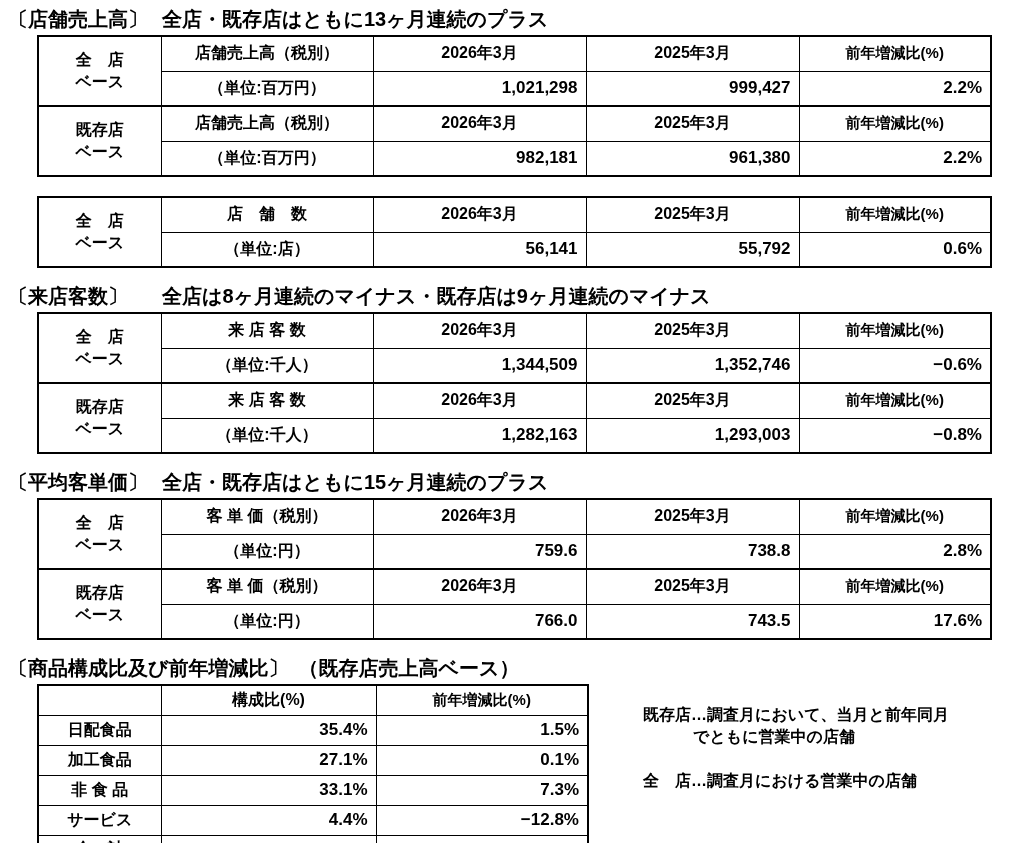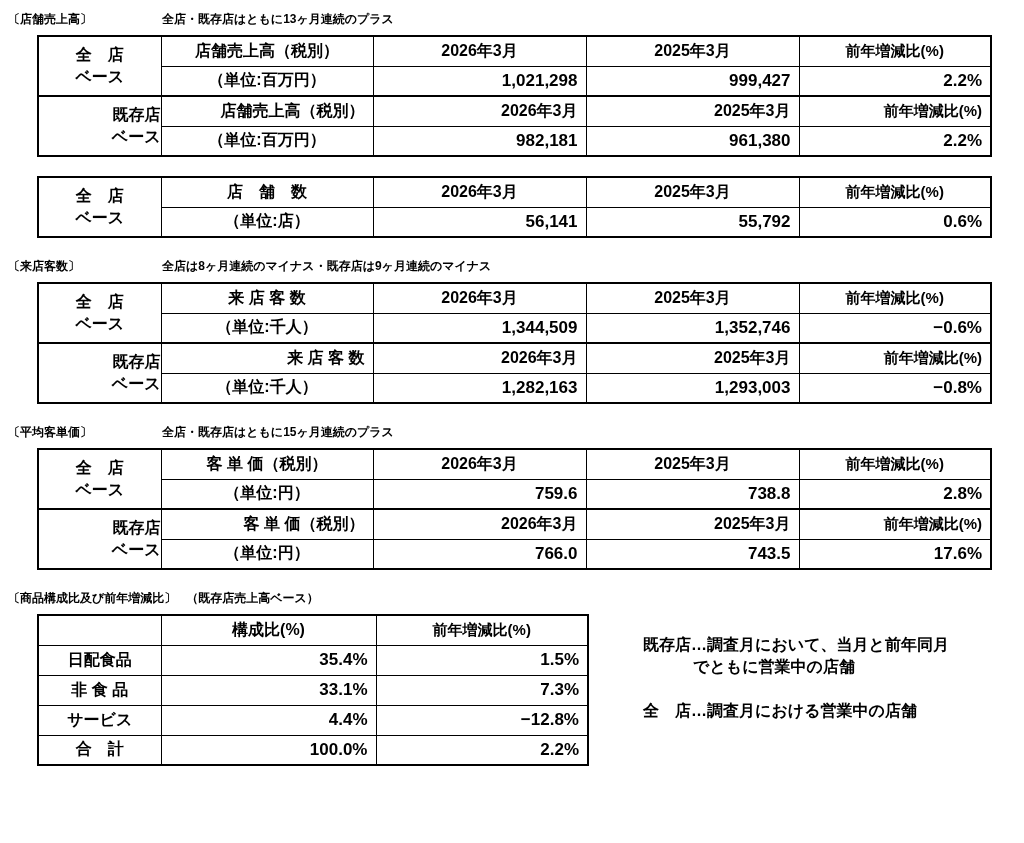--- a/index.html
+++ b/index.html
@@ -5,37 +5,37 @@
   * { box-sizing: border-box; }
   html, body { margin: 0; padding: 0; background: #ffffff; }
   body {
     width: 1024px; height: 843px;
     font-family: "Liberation Sans", "DejaVu Sans", sans-serif;
     font-weight: 700; color: #000;
     overflow: hidden;
   }
   .page { padding: 10px 0 0 8px; }
 
-  .heading { display: flex; align-items: baseline; font-size: 12px; line-height: 19px; margin-bottom: 6px; }
+  .heading { display: flex; align-items: baseline; font-size: 20px; line-height: 19px; margin-bottom: 6px; }
   .heading .h-label { flex: 0 0 auto; }
   .heading.fixed-sub .h-label { width: 154px; }
   .heading.inline-sub .h-sub { margin-left: 10px; }
 
   table { border-collapse: collapse; table-layout: fixed; margin: 0 0 19px 29px; }
   .data-table, .comp-table { border: 2px solid #000; }
   td {
     border: 1px solid #000; height: 30px; padding: 0 8px;
     font-size: 16px; white-space: nowrap; overflow: hidden;
   }
-  td.base { text-align: center; padding: 0; line-height: 22px; }
+  td.base { text-align: center; padding: 12px; line-height: 22px; }
   .bl { display: block; }
   td.item, td.ch, td.unit { text-align: center; }
   td.ch-yoy { font-size: 15px; }
   td.num { text-align: right; font-size: 17px; }
-  tr.gsep td { border-top: 2px solid #000; text-align: right; }
+  tr.gsep td { border-top: 2px solid #000; }
 
   .comp-table td.cat { text-align: center; }
   .comp-table tr.dotted td { border-top: 1px dotted #777; }
 
   .bottom-row { display: flex; align-items: flex-start; gap: 36px; }
   .bottom-row table { margin-bottom: 0; }
   .notes { margin: 20px 0 0 18px; font-size: 16px; line-height: 22px; }
   .note-indent { padding-left: 50px; }
   .note-gap { margin-top: 22px; }
 </style>
@@ -232,20 +232,25 @@
           <td class="cat"></td>
           <td class="ch">構成比(%)</td>
           <td class="ch ch-yoy">前年増減比(%)</td>
         </tr>
         <tr>
           <td class="cat">日配食品</td>
           <td class="num">35.4%</td>
           <td class="num">1.5%</td>
         </tr>
         <tr class="dotted">
+          <td class="cat">加工食品</td>
+          <td class="num">27.1%</td>
+          <td class="num">0.1%</td>
+        </tr>
+        <tr class="dotted">
           <td class="cat">非 食 品</td>
           <td class="num">33.1%</td>
           <td class="num">7.3%</td>
         </tr>
         <tr class="dotted">
           <td class="cat">サービス</td>
           <td class="num">4.4%</td>
           <td class="num">−12.8%</td>
         </tr>
         <tr>

